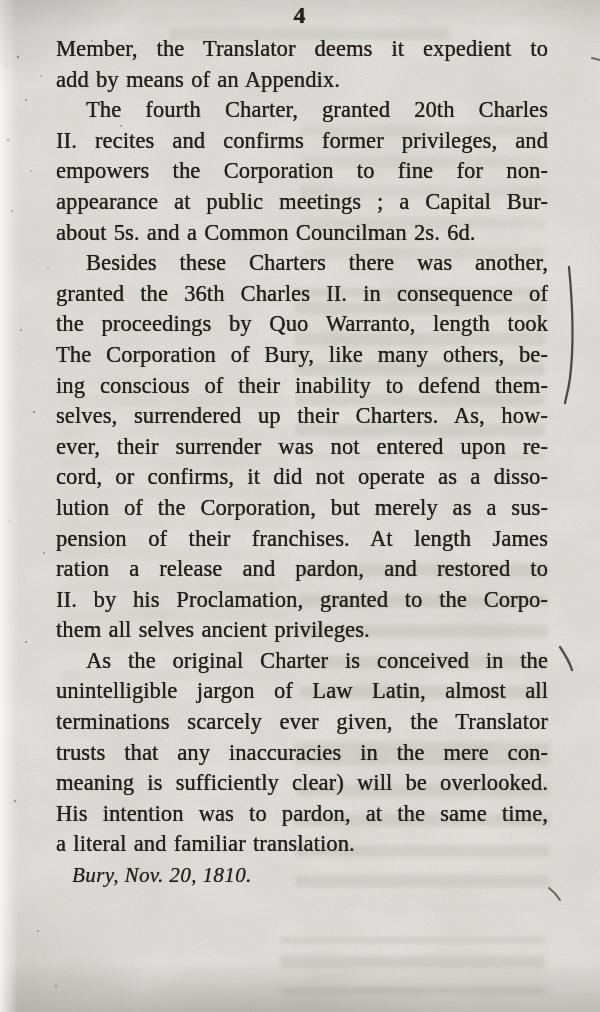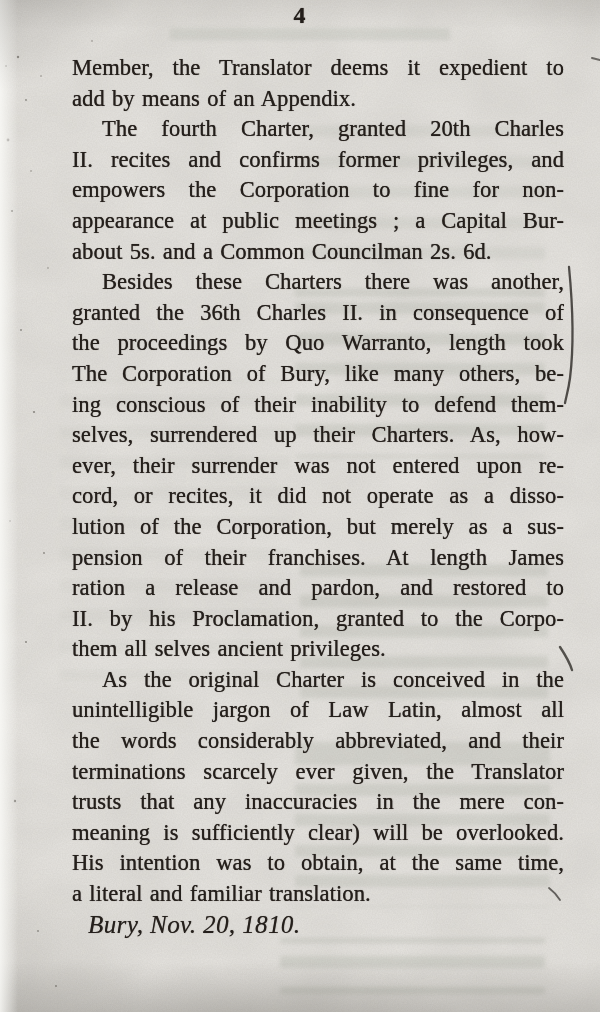--- a/index.html
+++ b/index.html
@@ -32,36 +32,36 @@
       rgba(0,0,0,0) 12px, rgba(0,0,0,0) 30.6px);
     filter: blur(2px);
   }
   .pagenum {
     position: absolute; top: 2px; left: 0; width: 100%;
     text-align: center; font-size: 24px; font-weight: bold; z-index: 4;
     letter-spacing: 1px;
     text-shadow: 0 0 0.8px rgba(30,25,20,0.9);
   }
   .text-block {
-    position: absolute; left: 72px; top: 34px; width: 492px; z-index: 4; margin-top: 19px;
+    position: absolute; left: 56px; top: 34px; width: 492px; z-index: 4;
   }
   .line {
     font-size: 22.5px;
     line-height: 30.6px;
     text-align: justify;
     text-align-last: justify;
     white-space: nowrap;
     letter-spacing: 0.1px;
     word-spacing: 1.5px;
     text-shadow: 0.2px 0.2px 0.7px rgba(36,30,25,0.75), -0.2px 0 0.5px rgba(36,30,25,0.35);
   }
   .line.last { text-align-last: left; }
   .line.indent { text-indent: 30px; }
   .dateline {
-    font-size: 25px; line-height: 30.6px; font-style: italic;
+    font-size: 21px; line-height: 30.6px; font-style: italic;
     margin-left: 16px; letter-spacing: 0.4px;
     text-shadow: 0.2px 0.2px 0.7px rgba(36,30,25,0.75);
   }
   svg.grain, svg.marks { position: absolute; left: 0; top: 0; pointer-events: none; }
   svg.grain { z-index: 2; }
   svg.marks { z-index: 5; }
 </style>
 </head>
 <body>
 
@@ -126,35 +126,34 @@
           <div class="line last">about 5s. and a Common Councilman 2s. 6d.</div>
         </div>
         <div class="paragraph">
           <div class="line indent">Besides these Charters there was another,</div>
           <div class="line">granted the 36th Charles II. in consequence of</div>
           <div class="line">the proceedings by Quo Warranto, length took</div>
           <div class="line">The Corporation of Bury, like many others, be-</div>
           <div class="line">ing conscious of their inability to defend them-</div>
           <div class="line">selves, surrendered up their Charters. As, how-</div>
           <div class="line">ever, their surrender was not entered upon re-</div>
-          <div class="line">cord, or recites, it did not operate as a disso-</div>
+          <div class="line">cord, or confirms, it did not operate as a disso-</div>
           <div class="line">lution of the Corporation, but merely as a sus-</div>
           <div class="line">pension of their franchises. At length James</div>
           <div class="line">ration a release and pardon, and restored to</div>
           <div class="line">II. by his Proclamation, granted to the Corpo-</div>
           <div class="line last">them all selves ancient privileges.</div>
         </div>
         <div class="paragraph">
           <div class="line indent">As the original Charter is conceived in the</div>
           <div class="line">unintelligible jargon of Law Latin, almost all</div>
-          <div class="line">the words considerably abbreviated, and their</div>
           <div class="line">terminations scarcely ever given, the Translator</div>
           <div class="line">trusts that any inaccuracies in the mere con-</div>
           <div class="line">meaning is sufficiently clear) will be overlooked.</div>
-          <div class="line">His intention was to obtain, at the same time,</div>
+          <div class="line">His intention was to pardon, at the same time,</div>
           <div class="line last">a literal and familiar translation.</div>
         </div>
       </div>
     <div class="dateline">Bury, Nov. 20, 1810.</div>
   </div>
 
   <svg class="marks" width="600" height="1012">
     <g stroke="#3a3733" fill="none" stroke-linecap="round">
       <path d="M569,267 C572.5,303 574,346 570,378 C568.3,391 566,397 565,403" stroke-width="2.3" opacity="0.88"></path>
       <path d="M560,647 C564,653 569.5,662 572,670" stroke-width="2.4" opacity="0.85"></path>

